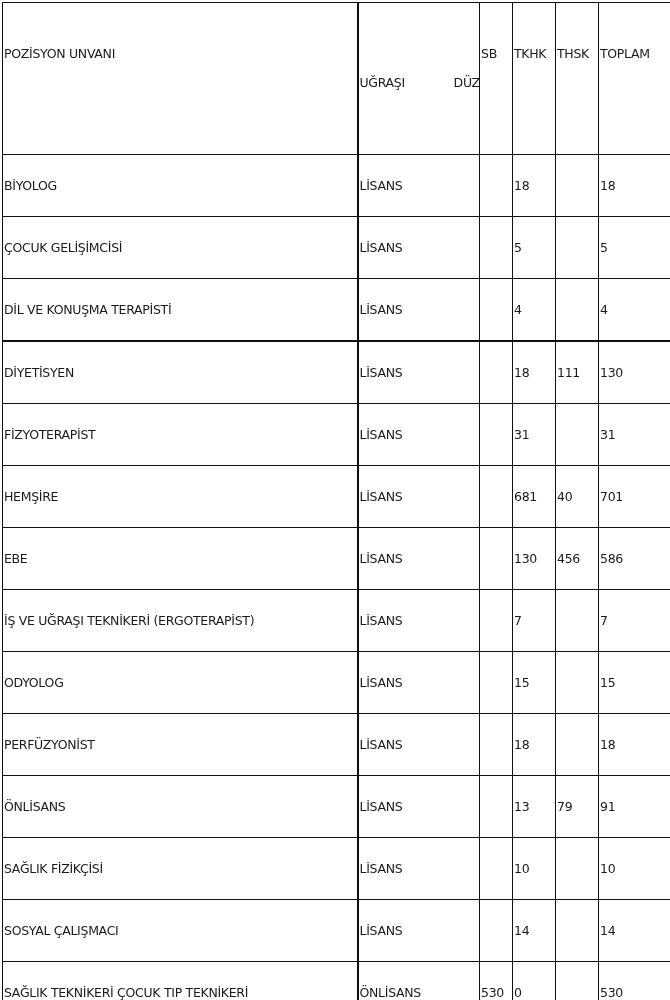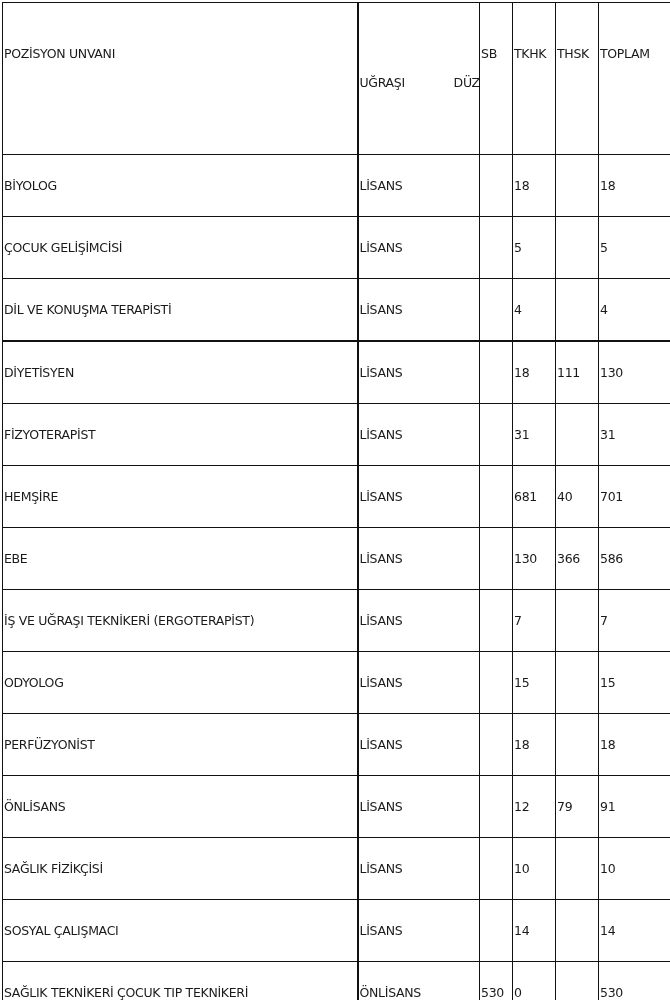--- a/index.html
+++ b/index.html
@@ -134,21 +134,21 @@
       <td class="c-sb"><span class="txt"></span></td>
       <td><span class="txt">681</span></td>
       <td><span class="txt">40</span></td>
       <td><span class="txt">701</span></td>
     </tr>
     <tr>
       <td><span class="txt">EBE</span></td>
       <td class="c-level"><span class="txt">LİSANS</span></td>
       <td class="c-sb"><span class="txt"></span></td>
       <td><span class="txt">130</span></td>
-      <td><span class="txt">366</span></td>
+      <td><span class="txt">456</span></td>
       <td><span class="txt">586</span></td>
     </tr>
     <tr>
       <td><span class="txt">İŞ VE UĞRAŞI TEKNİKERİ (ERGOTERAPİST)</span></td>
       <td class="c-level"><span class="txt">LİSANS</span></td>
       <td class="c-sb"><span class="txt"></span></td>
       <td><span class="txt">7</span></td>
       <td><span class="txt"></span></td>
       <td><span class="txt">7</span></td>
     </tr>
@@ -165,21 +165,21 @@
       <td class="c-level"><span class="txt">LİSANS</span></td>
       <td class="c-sb"><span class="txt"></span></td>
       <td><span class="txt">18</span></td>
       <td><span class="txt"></span></td>
       <td><span class="txt">18</span></td>
     </tr>
     <tr>
       <td><span class="txt">ÖNLİSANS</span></td>
       <td class="c-level"><span class="txt">LİSANS</span></td>
       <td class="c-sb"><span class="txt"></span></td>
-      <td><span class="txt">12</span></td>
+      <td><span class="txt">13</span></td>
       <td><span class="txt">79</span></td>
       <td><span class="txt">91</span></td>
     </tr>
     <tr>
       <td><span class="txt">SAĞLIK FİZİKÇİSİ</span></td>
       <td class="c-level"><span class="txt">LİSANS</span></td>
       <td class="c-sb"><span class="txt"></span></td>
       <td><span class="txt">10</span></td>
       <td><span class="txt"></span></td>
       <td><span class="txt">10</span></td>

